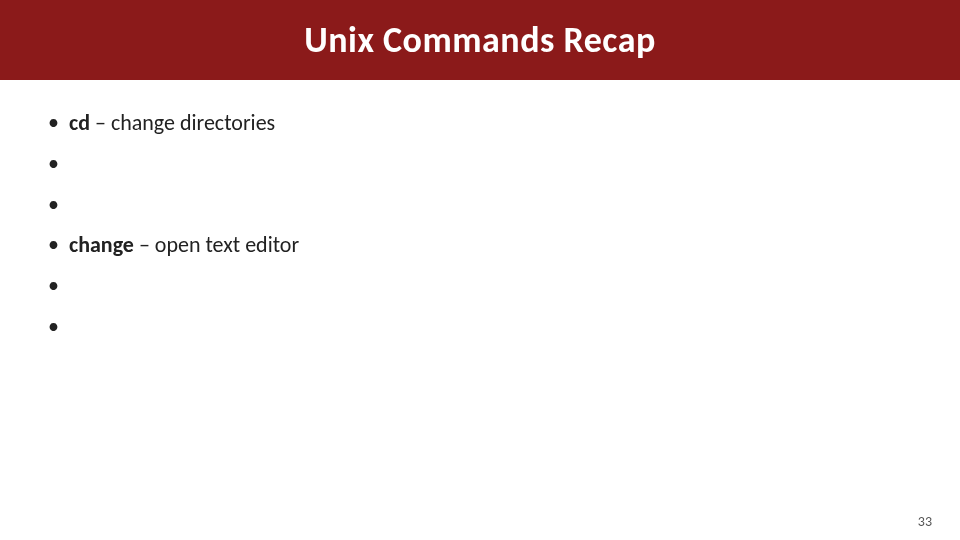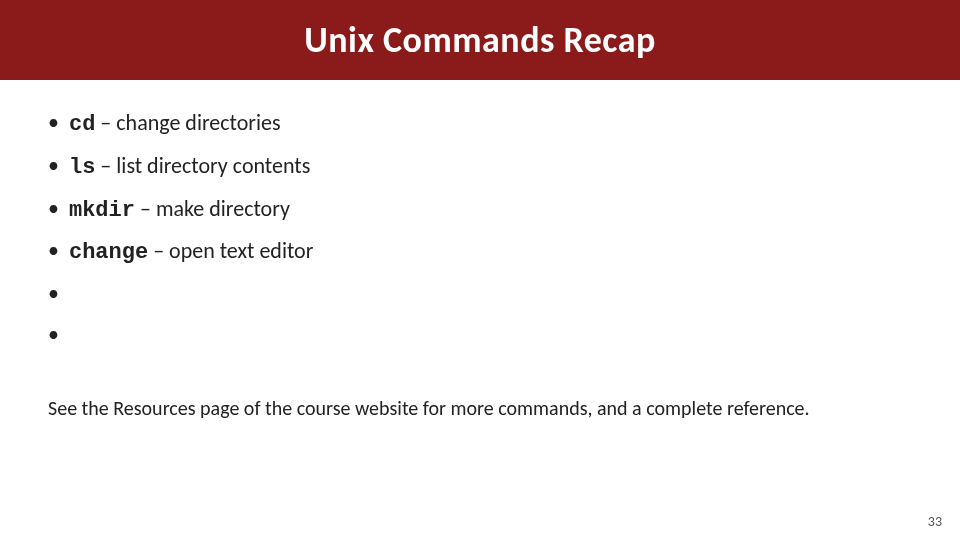--- a/index.html
+++ b/index.html
@@ -66,67 +66,63 @@
 
     .bullet-dot {
       color: #222222;
       font-size: 22px;
       margin-right: 10px;
       flex-shrink: 0;
     }
 
     .bullet-text strong {
       font-weight: bold;
-      font-family: Liberation Mono, monospace;
     }
 
     .footer-text {
       font-size: 20px;
       color: #222222;
       line-height: 1.5;
       margin-top: 8px;
     }
 
     .slide-number {
       position: absolute;
       bottom: 10px;
-      right: 18px;
+      right: 28px;
       font-size: 14px;
       color: #555555;
     }
   </style>
 </head>
 <body>
 
 <div class="slide">
   <div class="header">
     <span class="header-title">Unix Commands Recap</span>
   </div>
   <div class="content">
     <ul class="bullet-list" id="bullet-list-container">
     <li>
           <span class="bullet-dot">•</span>
           <span class="bullet-text"><strong>cd</strong> – change directories</span>
         </li>
         <li>
           <span class="bullet-dot">•</span>
-          <span class="bullet-text"><strong>ls</strong> – list directory contents</span>
         </li>
         <li>
           <span class="bullet-dot">•</span>
-          <span class="bullet-text"><strong>mkdir</strong> – make directory</span>
         </li>
         <li>
           <span class="bullet-dot">•</span>
           <span class="bullet-text"><strong>change</strong> – open text editor</span>
         </li>
         <li>
           <span class="bullet-dot">•</span>
         </li>
         <li>
           <span class="bullet-dot">•</span>
         </li>
       </ul>
-    <p class="footer-text">See the Resources page of the course website for more commands, and a complete reference.</p>
   </div>
 </div>
 
 <span class="slide-number">33</span>
 
 </body></html>

